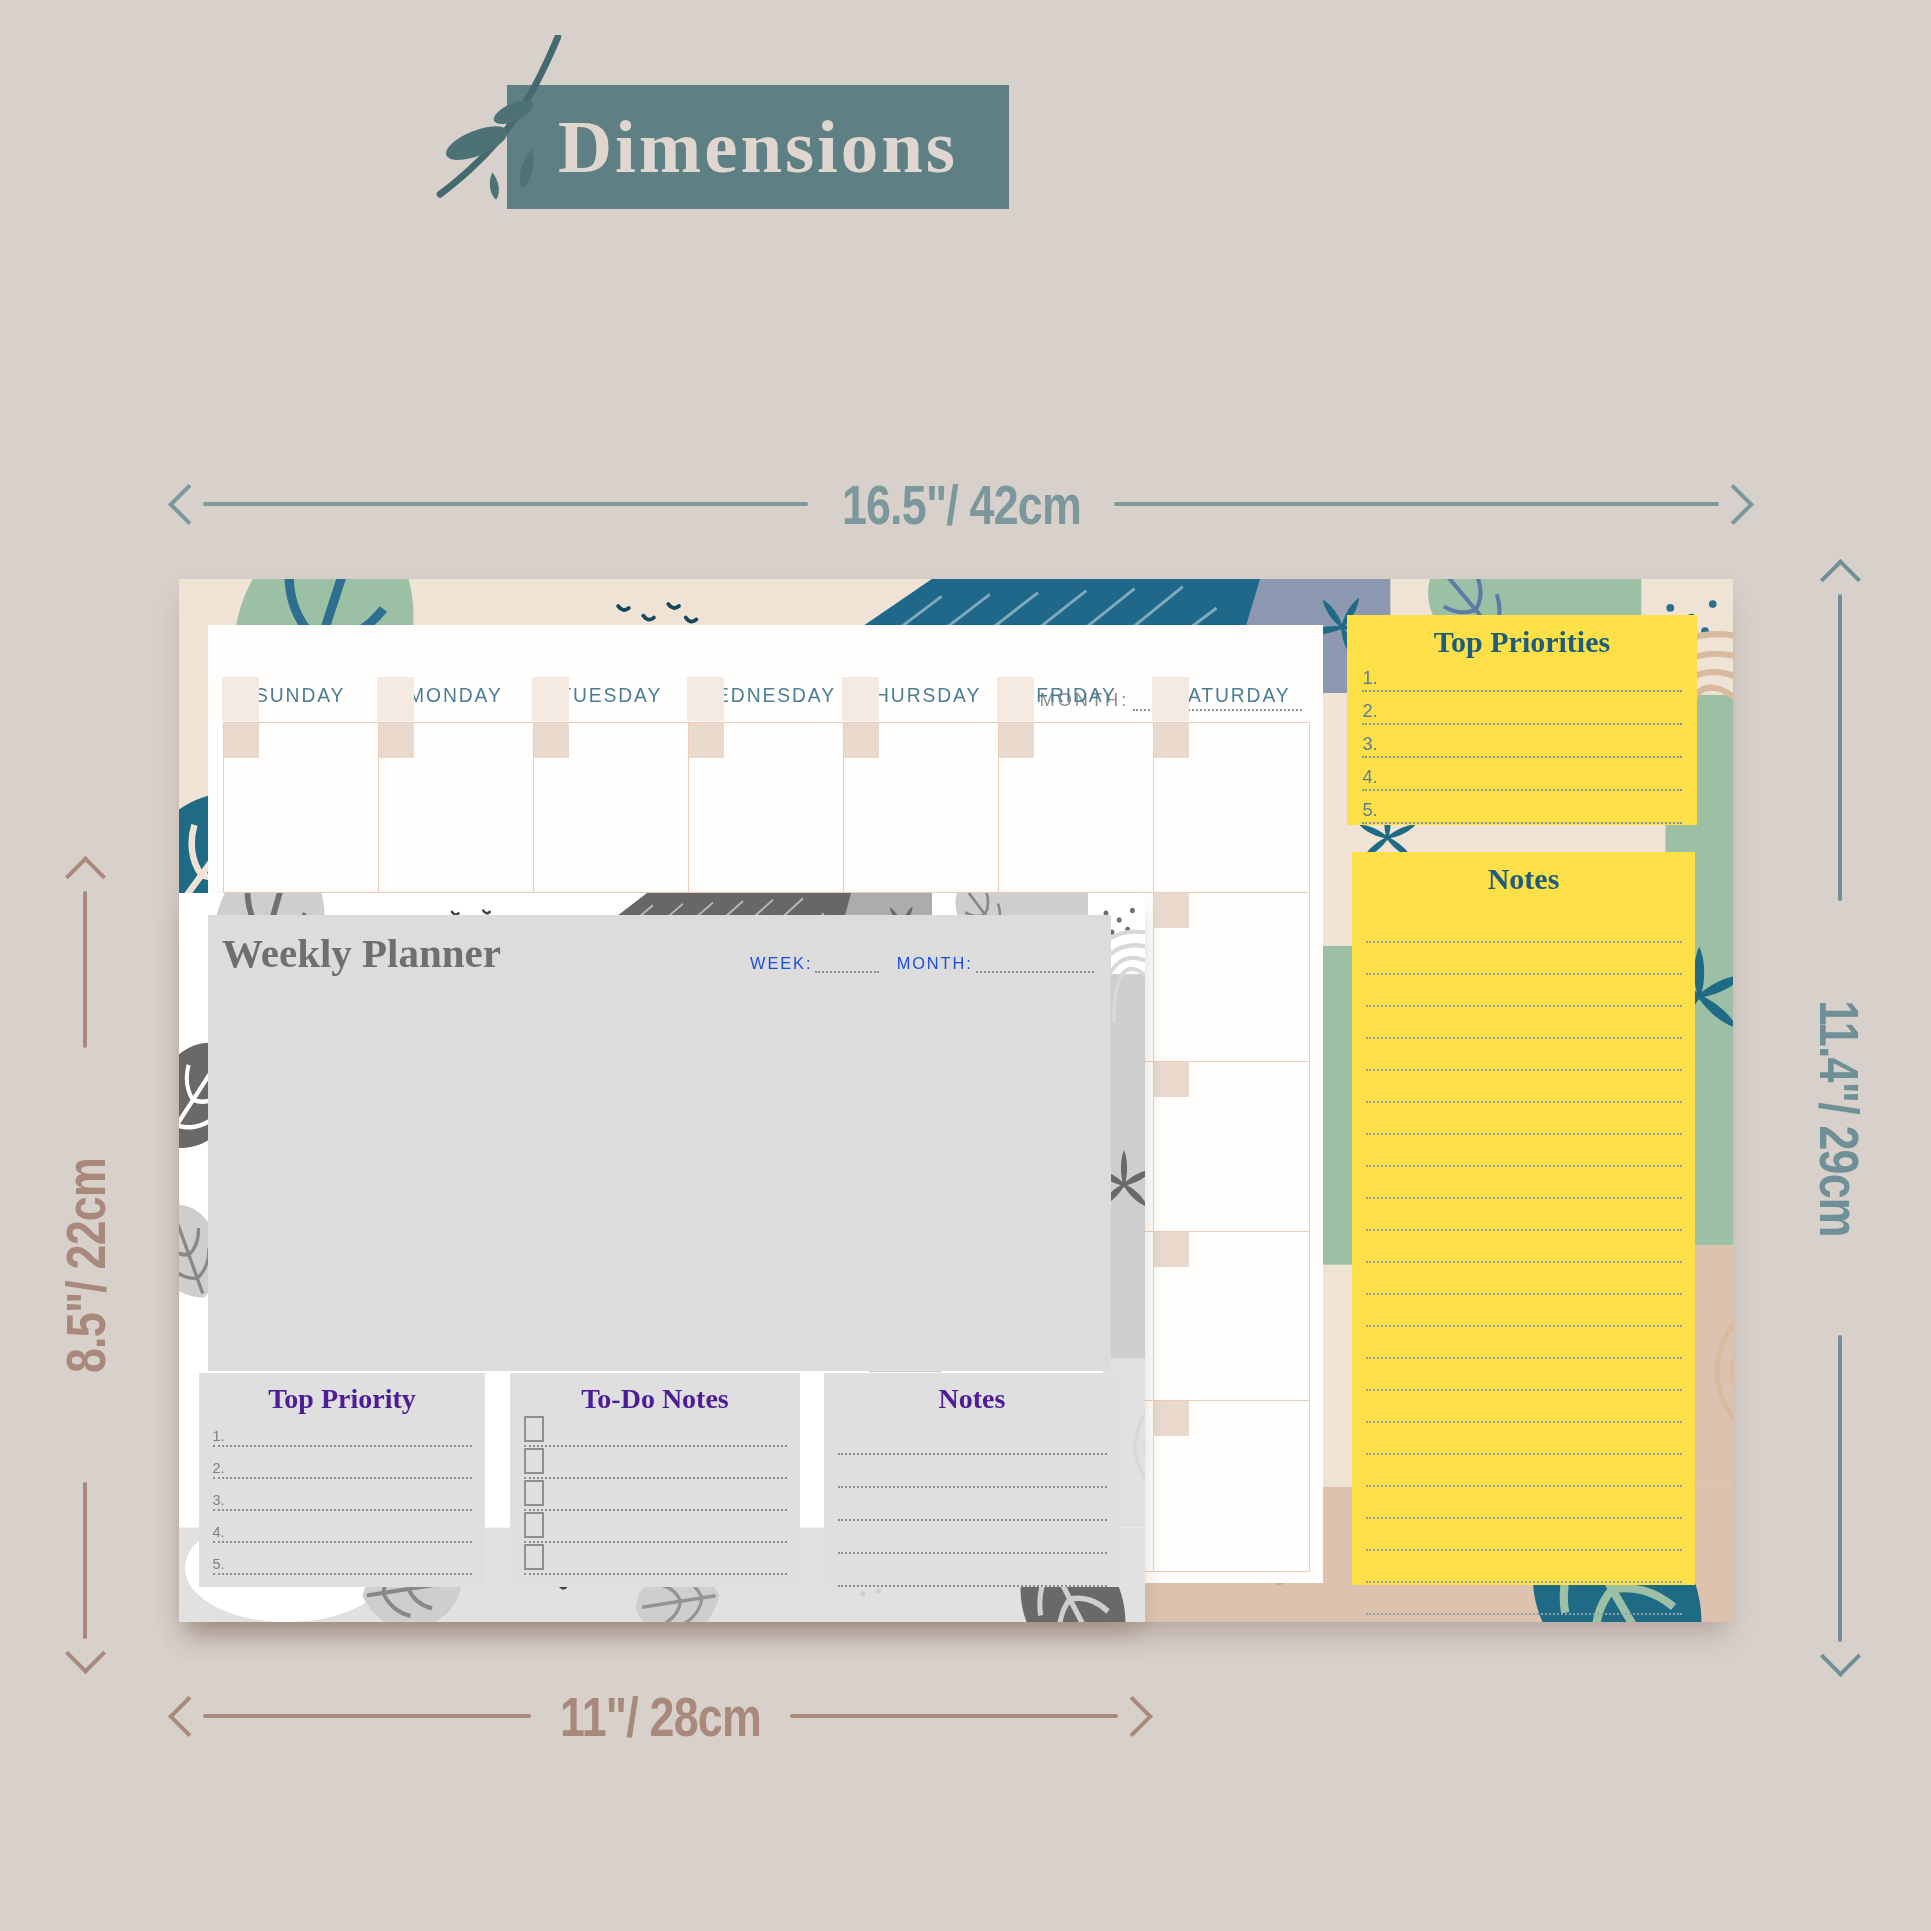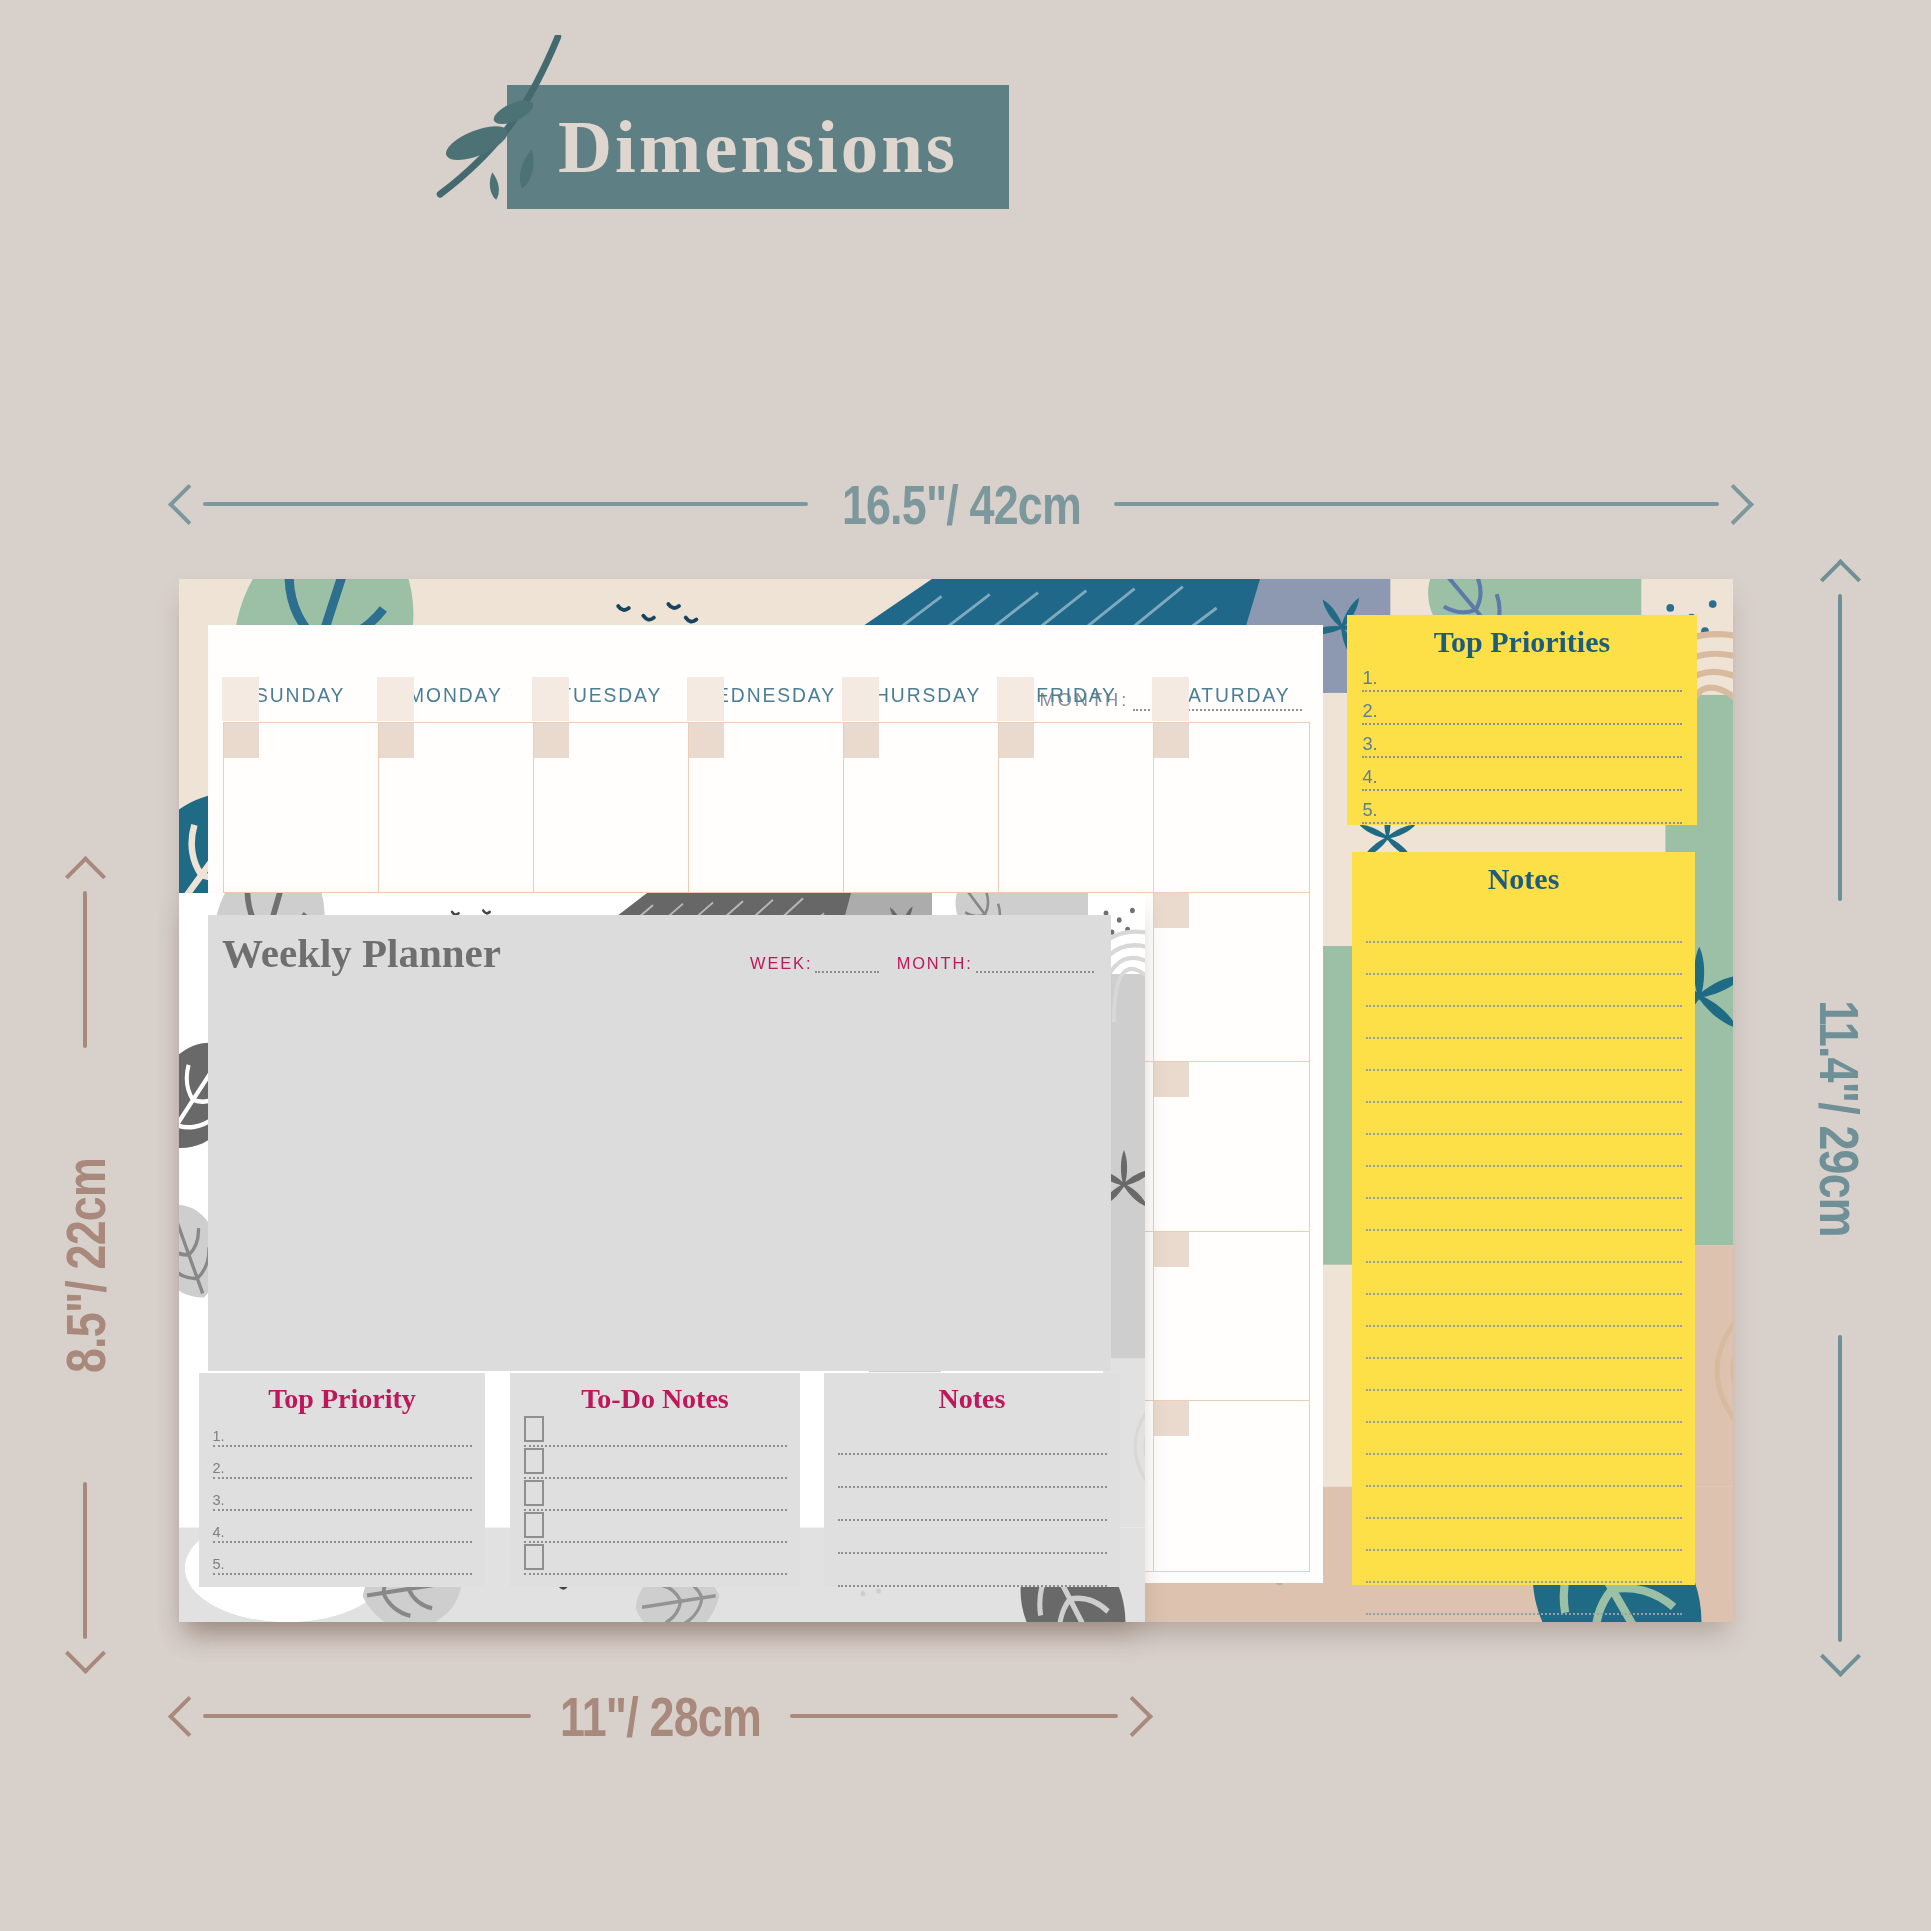--- a/index.html
+++ b/index.html
@@ -64,36 +64,36 @@
   .tp-row{margin:0 15.4px;height:31px;display:flex;align-items:flex-end;border-bottom:2.4px dotted #8095a1;}
   .tp-num{font-size:18.3px;color:#5d7f92;padding-bottom:1px;}
   .nlines{margin:15.4px 13.5px 0 13.5px;}
   .nline{height:30px;border-bottom:2.4px dotted #93a0a9;}
 
   
   .w-paper{position:absolute;left:29px;top:22px;width:903px;height:456px;background:#dcdcdd;}
   .w-title{position:absolute;left:14px;top:13.5px;font-family:"Liberation Serif",serif;font-weight:bold;
            font-size:41px;color:#6f6f6f;}
   .w-meta{position:absolute;right:17.4px;top:39px;display:flex;gap:17.4px;align-items:flex-end;}
-  .w-meta-label{font-size:16.4px;letter-spacing:1.9px;color:#be185d;}
+  .w-meta-label{font-size:16.4px;letter-spacing:1.9px;color:#1d4ed8;}
   .w-meta .dotspan{border-bottom:2.4px dotted #8d8d8d;height:15.4px;}
   .dot-week{width:64px;}
   .dot-month{width:118px;}
   .w-grid{position:absolute;left:7.7px;right:0;top:60px;height:359px;display:flex;}
   .wcol{flex:1;padding:7.7px 0 0 9.7px;font-size:17.4px;letter-spacing:1px;color:#8f8f8f;position:relative;}
   .wcol + .wcol{border-left:1.9px solid #a6a6a6;}
   .sun-divider{position:absolute;left:0;right:0;top:174px;border-top:1.9px solid #a6a6a6;}
   .sun-label{position:absolute;left:9.7px;top:185px;font-size:17.4px;letter-spacing:1px;color:#8f8f8f;}
 
   .wbox{position:absolute;top:480px;height:214px;background:#dfdfe0;}
   .wbox-tp{left:20px;width:286px;}
   .wbox-todo{left:331px;width:290px;}
   .wbox-notes{left:645px;width:296px;}
   .wbox-title{margin-top:9.7px;text-align:center;font-family:"Liberation Serif",serif;font-weight:bold;
-              font-size:28px;color:#be185d;}
+              font-size:28px;color:#4c1d95;}
   .wtp-row{margin:0 13.5px;height:30px;display:flex;align-items:flex-end;border-bottom:2.4px dotted #8f8f8f;}
   .wtp-num{font-size:14.5px;color:#7f7f7f;padding-bottom:1px;}
   .todo-row{margin:0 13.5px;height:30px;position:relative;border-bottom:2.4px dotted #8f8f8f;}
   .cb{position:absolute;left:0;bottom:2.9px;width:16.4px;height:22px;border:2.4px solid #8f8f8f;background:transparent;}
   .wn-lines{margin-top:7.7px;}
   .wn-line{margin:0 13.5px;height:31px;border-bottom:2.4px dotted #8f8f8f;}
 </style>
 </head>
 <body>
 

